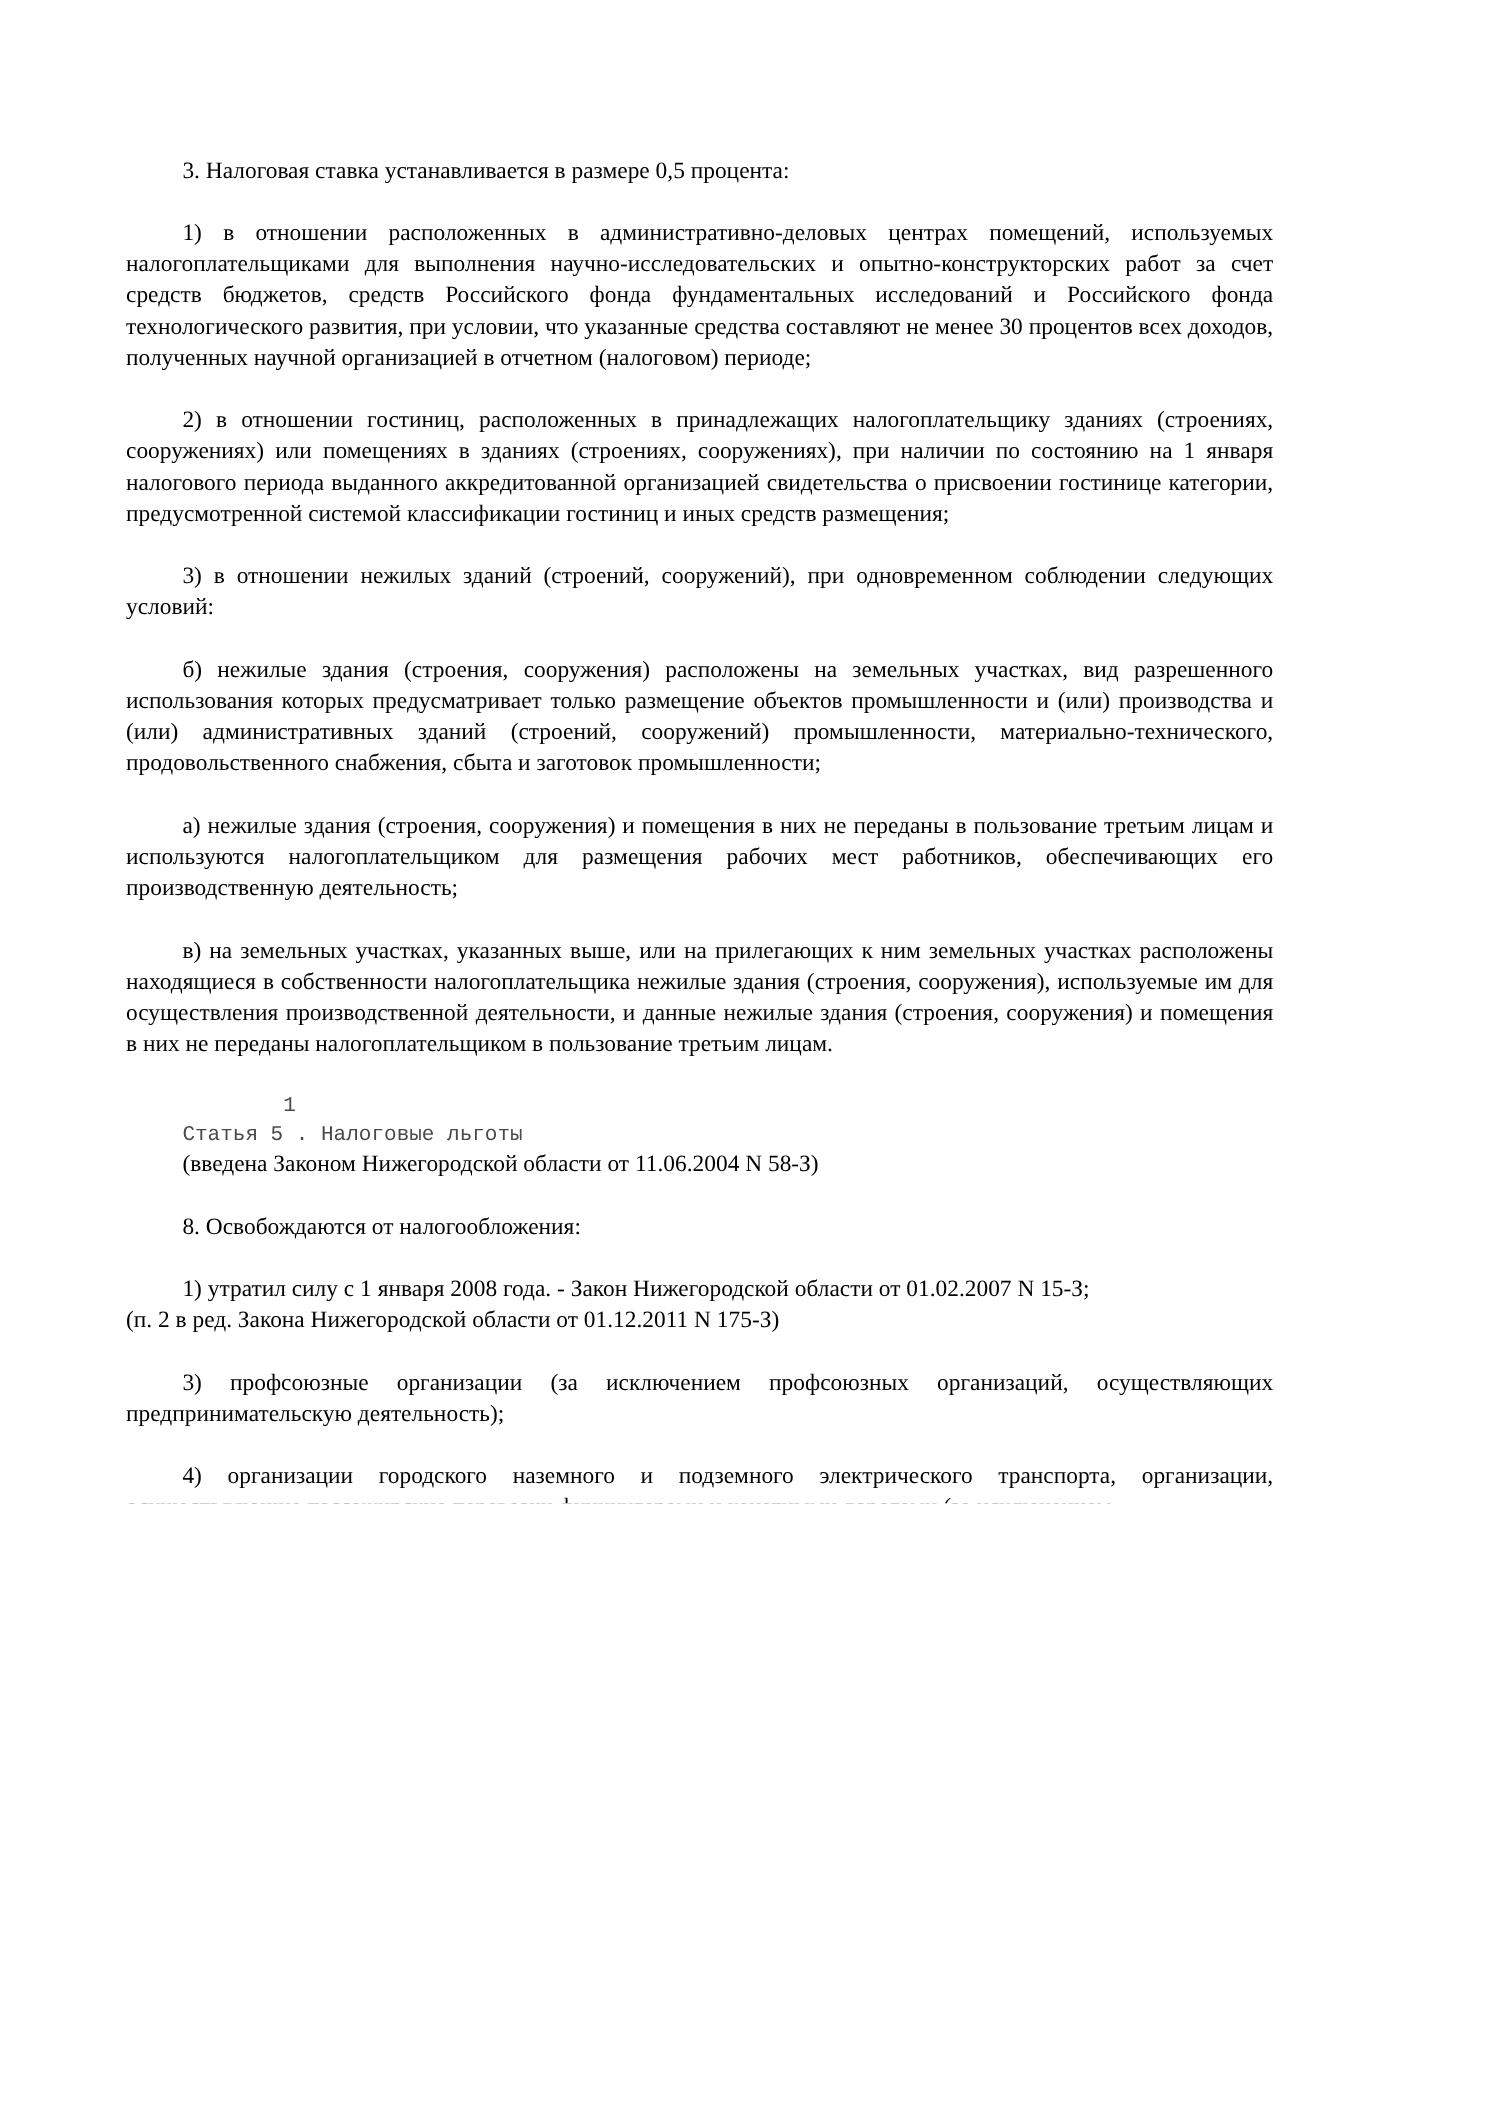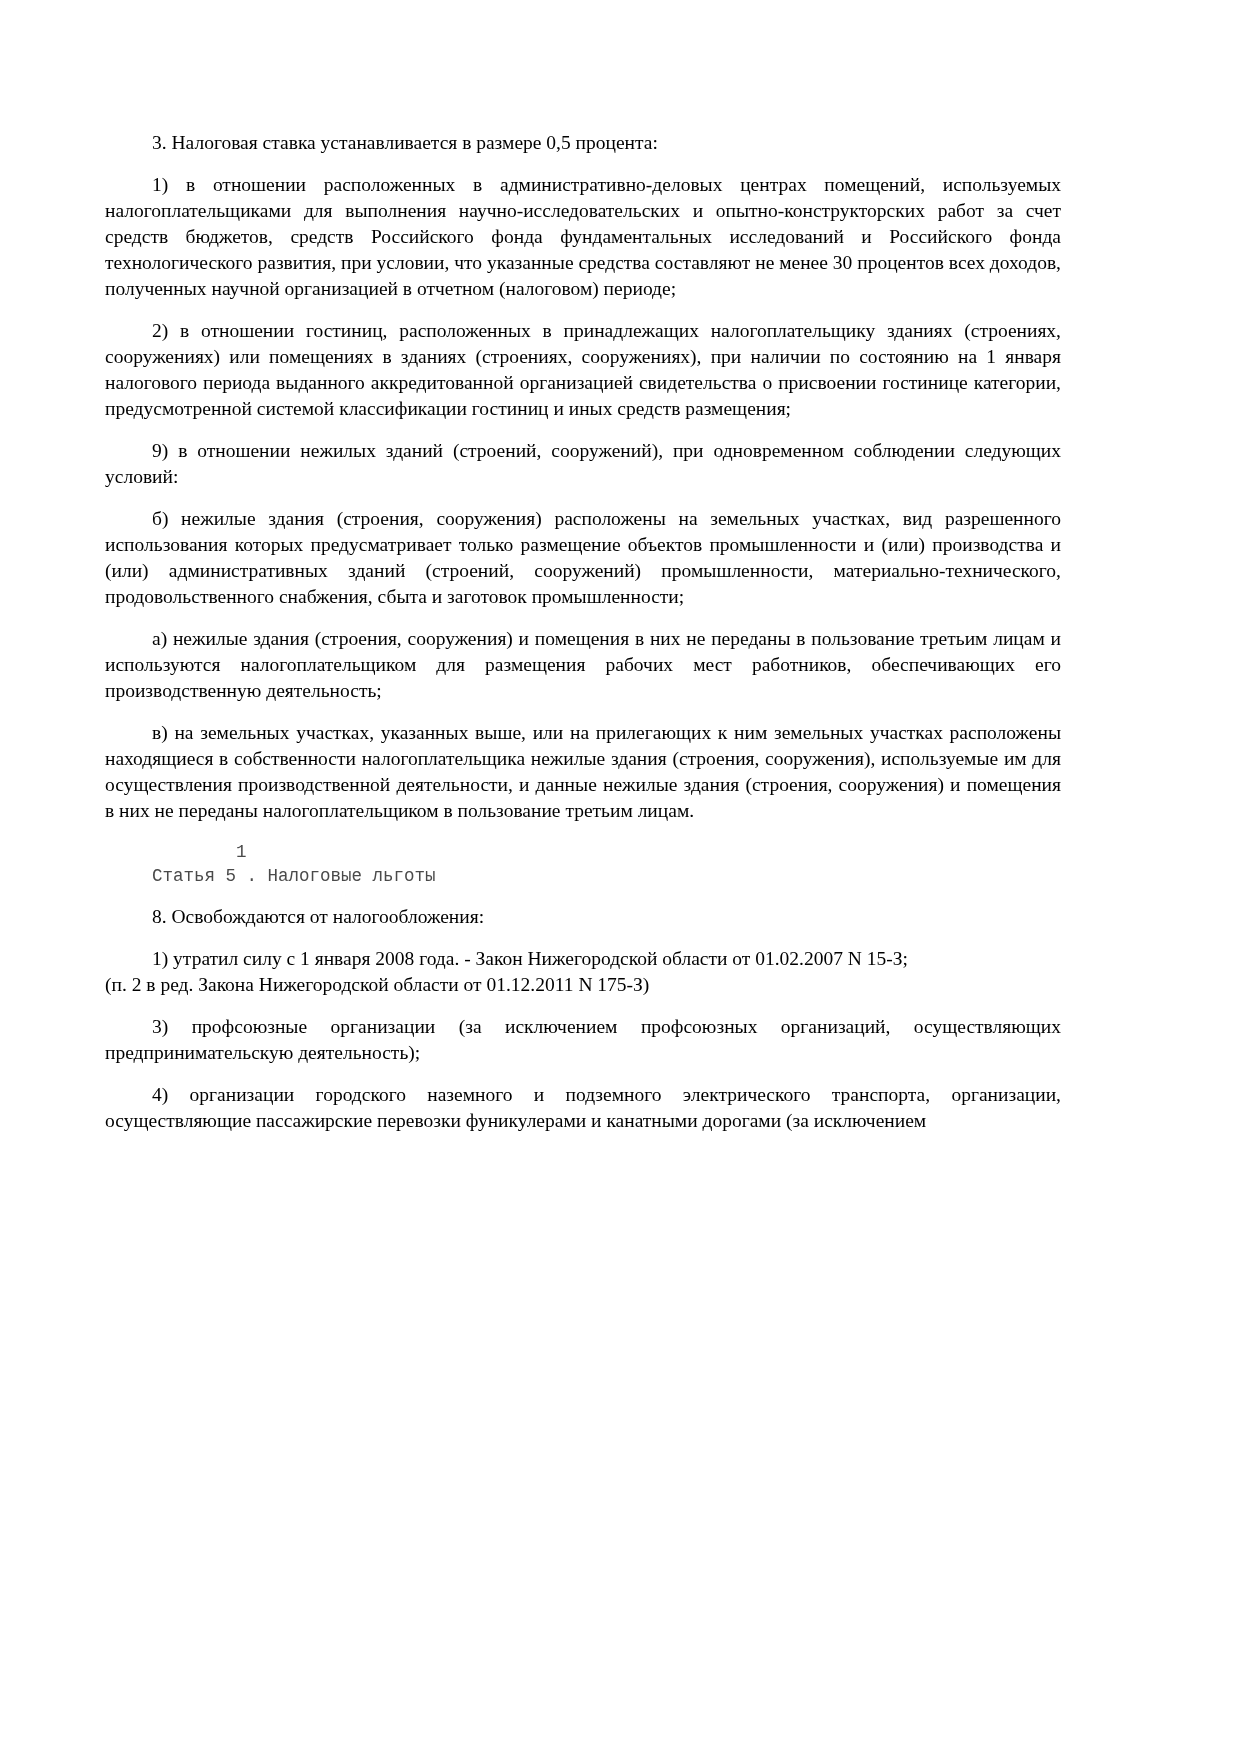--- a/index.html
+++ b/index.html
@@ -23,21 +23,21 @@
     font-family: "Liberation Serif", "DejaVu Serif", serif;
     font-size: 19.5px;
     line-height: 26px;
     color: #000000;
   }
   .doc-body p {
     margin: 0;
     padding: 0;
   }
   .doc-body p.space {
-    margin-top: 16px;
+    margin-top: 26px;
   }
   .doc-body p.body {
     text-align: justify;
     text-indent: 47px;
   }
   .doc-body p.flush {
     text-align: justify;
     text-indent: 0;
   }
   .doc-body p.mono {
@@ -50,25 +50,26 @@
   }
 </style>
 </head>
 <body>
 
 <div class="page">
   <div class="doc-body">
       <p class="body">3. Налоговая ставка устанавливается в размере 0,5 процента:</p>
       <p class="body space">1) в отношении расположенных в административно-деловых центрах помещений, используемых налогоплательщиками для выполнения научно-исследовательских и опытно-конструкторских работ за счет средств бюджетов, средств Российского фонда фундаментальных исследований и Российского фонда технологического развития, при условии, что указанные средства составляют не менее 30 процентов всех доходов, полученных научной организацией в отчетном (налоговом) периоде;</p>
       <p class="body space">2) в отношении гостиниц, расположенных в принадлежащих налогоплательщику зданиях (строениях, сооружениях) или помещениях в зданиях (строениях, сооружениях), при наличии по состоянию на 1 января налогового периода выданного аккредитованной организацией свидетельства о присвоении гостинице категории, предусмотренной системой классификации гостиниц и иных средств размещения;</p>
-      <p class="body space">9) в отношении нежилых зданий (строений, сооружений), при одновременном соблюдении следующих условий:</p>
+      <p class="body space">3) в отношении нежилых зданий (строений, сооружений), при одновременном соблюдении следующих условий:</p>
       <p class="body space">б) нежилые здания (строения, сооружения) расположены на земельных участках, вид разрешенного использования которых предусматривает только размещение объектов промышленности и (или) производства и (или) административных зданий (строений, сооружений) промышленности, материально-технического, продовольственного снабжения, сбыта и заготовок промышленности;</p>
       <p class="body space">а) нежилые здания (строения, сооружения) и помещения в них не переданы в пользование третьим лицам и используются налогоплательщиком для размещения рабочих мест работников, обеспечивающих его производственную деятельность;</p>
       <p class="body space">в) на земельных участках, указанных выше, или на прилегающих к ним земельных участках расположены находящиеся в собственности налогоплательщика нежилые здания (строения, сооружения), используемые им для осуществления производственной деятельности, и данные нежилые здания (строения, сооружения) и помещения в них не переданы налогоплательщиком в пользование третьим лицам.</p>
       <p class="mono space">        1</p>
       <p class="mono">Статья 5 . Налоговые льготы</p>
+      <p class="body">(введена Законом Нижегородской области от 11.06.2004 N 58-З)</p>
       <p class="body space">8. Освобождаются от налогообложения:</p>
       <p class="body space">1) утратил силу с 1 января 2008 года. - Закон Нижегородской области от 01.02.2007 N 15-З;</p>
       <p class="flush">(п. 2 в ред. Закона Нижегородской области от 01.12.2011 N 175-З)</p>
       <p class="body space">3) профсоюзные организации (за исключением профсоюзных организаций, осуществляющих предпринимательскую деятельность);</p>
       <p class="body space">4) организации городского наземного и подземного электрического транспорта, организации, осуществляющие пассажирские перевозки фуникулерами и канатными дорогами (за исключением</p>
     </div>
 </div>
 
 </body></html>

